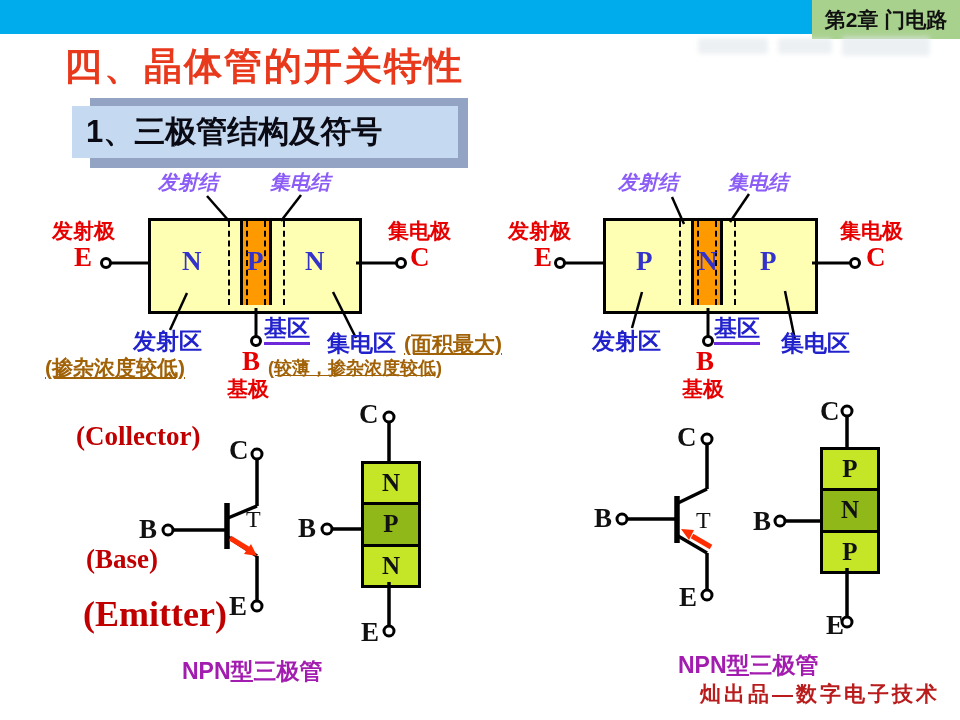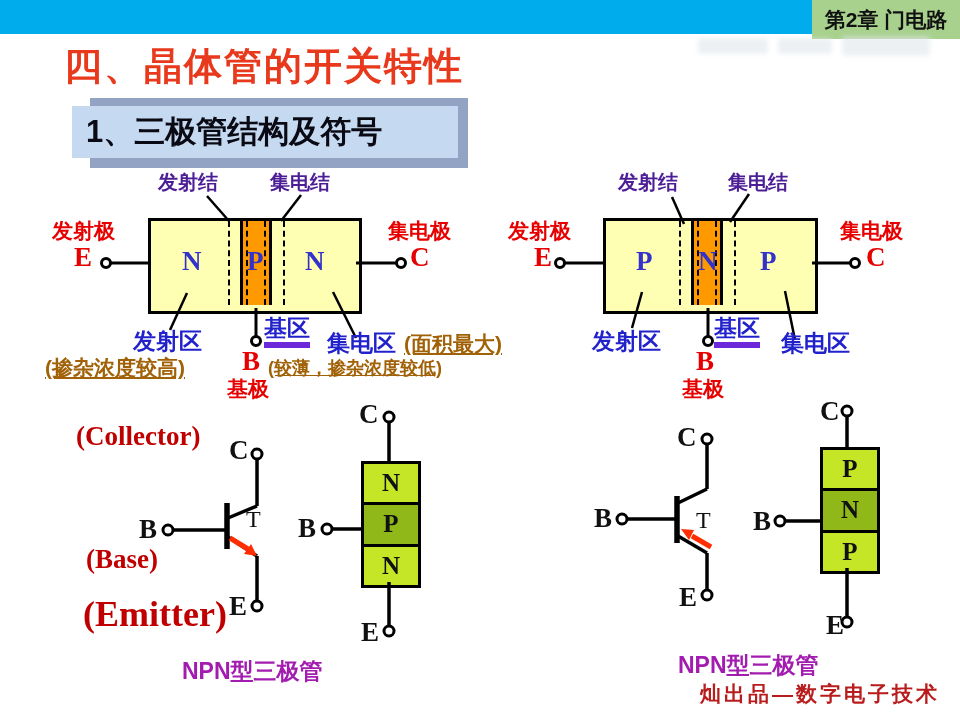--- a/index.html
+++ b/index.html
@@ -1,21 +1,21 @@
 <!DOCTYPE html>
 <html><head>
 <meta charset="utf-8">
 <style>
   html,body{margin:0;padding:0;background:#777;}
   .slide{position:relative;width:960px;height:720px;background:#ffffff;overflow:hidden;
          font-family:"Liberation Sans","DejaVu Sans",sans-serif;}
   .abs{position:absolute;}
   .lbl{position:absolute;font-weight:bold;white-space:nowrap;line-height:1.1;}
   .serif{font-family:"Liberation Serif","DejaVu Serif",serif;}
-  .red{color:#e60000;} .blue{color:#2222cc;} .green{color:#4c1d95;}
+  .red{color:#e60000;} .blue{color:#2222cc;} .green{color:#8b5cf6;font-style:italic;}
   .orange{color:#a16207;text-decoration:underline;} .dred{color:#c00000;} .blk{color:#111;}
   
   .topbar{left:0;top:0;width:812px;height:34px;background:#00acec;}
   .badge{left:812px;top:0;width:148px;height:39px;background:#a9d18e;
          display:flex;align-items:center;justify-content:center;
          font-weight:bold;font-size:21px;color:#111;}
   .biliwm{left:698px;top:33px;width:258px;height:26px;opacity:.55;filter:blur(2px);
           display:flex;gap:10px;align-items:center;}
   .biliwm span{display:block;height:16px;background:#dfe5ea;border-radius:3px;}
   .main-title{left:64px;top:46px;font-size:38px;font-weight:bold;color:#e8391d;letter-spacing:2px;}
@@ -24,21 +24,21 @@
            display:flex;align-items:center;padding-left:14px;
            font-size:31px;font-weight:bold;color:#0a0a14;}
   
   .body-box{background:#ffffb3;border:3px solid #000;width:208px;height:90px;top:218px;}
   .p-band{top:221px;height:84px;width:32px;background:#ff9900;
           border-left:3px solid #000;border-right:3px solid #000;box-sizing:border-box;z-index:2;}
   .dash{top:221px;height:84px;width:0;border-left:2px dashed #000;z-index:3;}
   .reg-letter{z-index:4;font-size:27px;font-weight:bold;color:#3333cc;}
   svg.wires{left:0;top:0;z-index:5;pointer-events:none;}
   .lbl{z-index:6;}
-  .underlined{border-bottom:6px solid #6d28d9;padding-bottom:1px;}
+  .underlined{border-bottom:3px solid #6d28d9;padding-bottom:1px;}
   
   .stack{border:3px solid #000;width:54px;height:121px;display:flex;flex-direction:column;z-index:2;}
   .stack .cell{flex:1;display:flex;align-items:center;justify-content:center;
                font-family:"Liberation Serif","DejaVu Serif",serif;
                font-size:25px;font-weight:bold;color:#111;}
   .stack .cell.lt{background:#c5e627;}
   .stack .cell.dk{background:#8fb818;border-top:3px solid #000;border-bottom:3px solid #000;}
   .caption{font-size:23px;color:#a21caf;}
   .brandwm{left:700px;top:682px;font-size:21px;color:#b91c1c;letter-spacing:3px;z-index:6;}
 </style>
@@ -182,21 +182,21 @@
   <div class="lbl green" style="left:270px;top:171px;font-size:20px;">集电结</div>
   <div class="lbl red" style="left:52px;top:219px;font-size:21px;">发射极</div>
   <div class="lbl red serif" style="left:74px;top:243px;font-size:27px;">E</div>
   <div class="lbl red" style="left:388px;top:219px;font-size:21px;">集电极</div>
   <div class="lbl red serif" style="left:410px;top:243px;font-size:27px;">C</div>
   <div class="lbl blue" style="left:133px;top:329px;font-size:23px;">发射区</div>
   <div class="lbl blue" style="left:264px;top:316px;font-size:23px;"><span class="underlined">基区</span></div>
   <div class="lbl blue" style="left:327px;top:331px;font-size:23px;">集电区</div>
   <div class="lbl red serif" style="left:242px;top:347px;font-size:27px;">B</div>
   <div class="lbl red" style="left:227px;top:377px;font-size:21px;">基极</div>
-  <div class="lbl orange" style="left:45px;top:356px;font-size:21px;">(掺杂浓度较高)</div>
+  <div class="lbl orange" style="left:45px;top:356px;font-size:21px;">(掺杂浓度较低)</div>
   <div class="lbl orange" style="left:404px;top:332px;font-size:21px;">(面积最大)</div>
   <div class="lbl orange" style="left:268px;top:359px;font-size:18px;">(较薄，掺杂浓度较低)</div>
 
   <div class="lbl green" style="left:618px;top:171px;font-size:20px;">发射结</div>
   <div class="lbl green" style="left:728px;top:171px;font-size:20px;">集电结</div>
   <div class="lbl red" style="left:508px;top:219px;font-size:21px;">发射极</div>
   <div class="lbl red serif" style="left:534px;top:243px;font-size:27px;">E</div>
   <div class="lbl red" style="left:840px;top:219px;font-size:21px;">集电极</div>
   <div class="lbl red serif" style="left:866px;top:243px;font-size:27px;">C</div>
   <div class="lbl blue" style="left:592px;top:329px;font-size:23px;">发射区</div>

